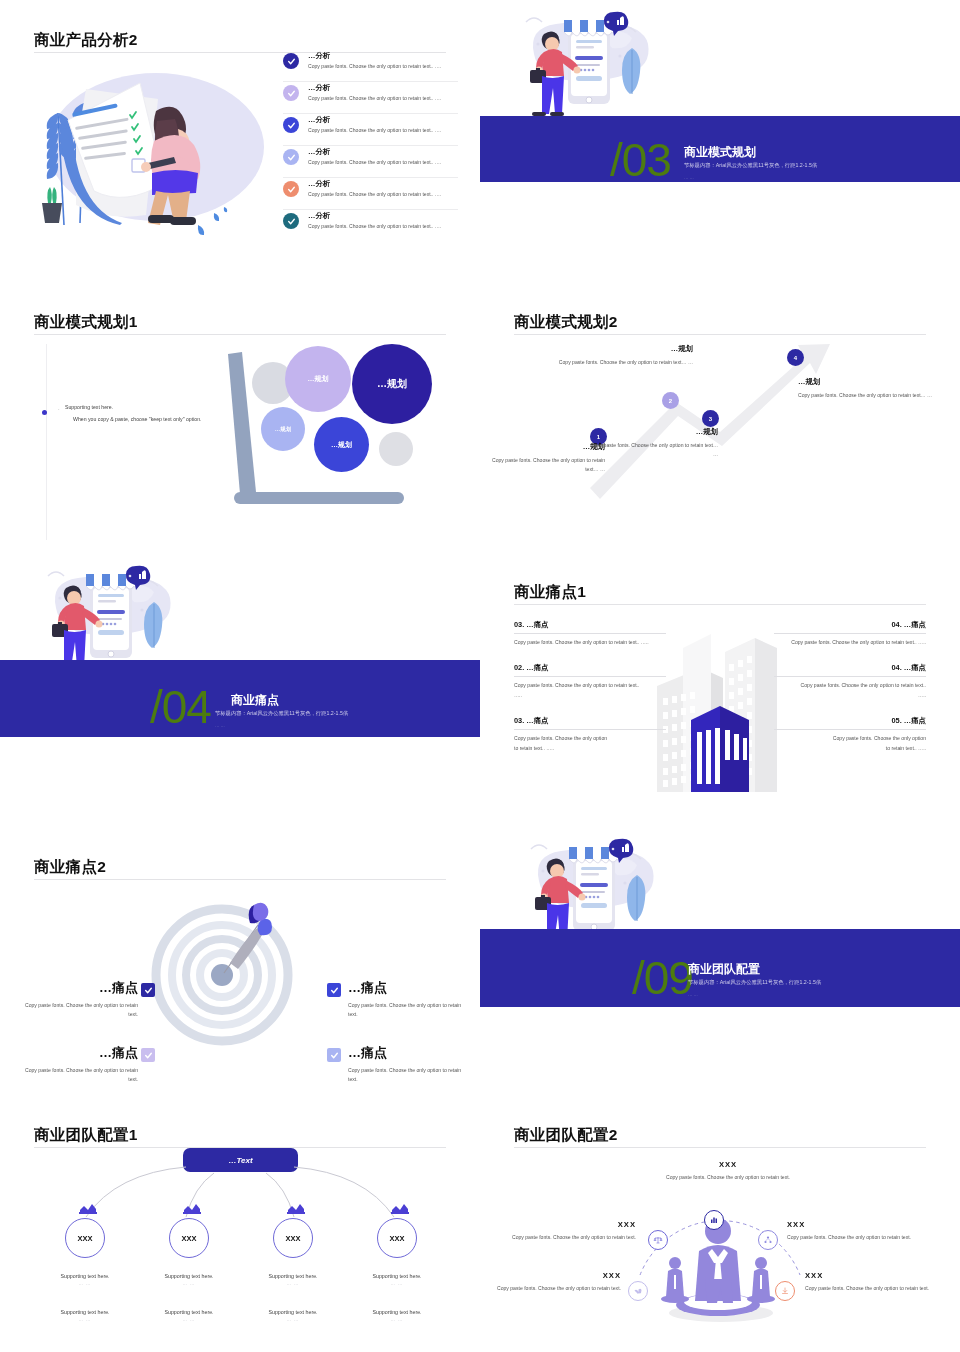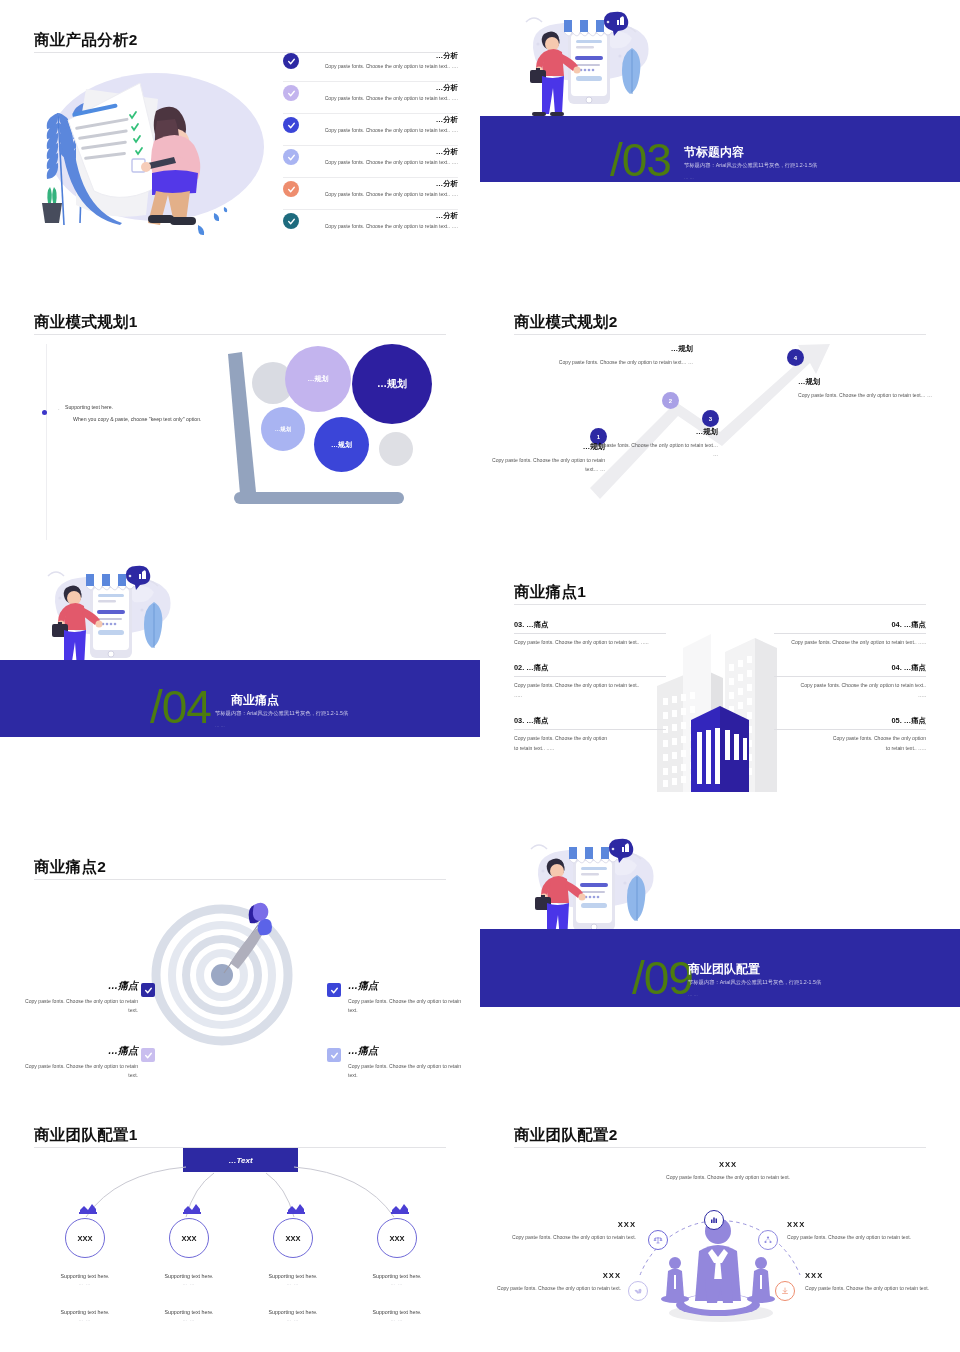--- a/index.html
+++ b/index.html
@@ -23,21 +23,21 @@
     font-size:15.5px; font-weight:bold; letter-spacing:.3px; color:#111;
   }
   .title-rule{
     position:absolute; left:34px; right:34px; top:52px;
     height:1px; background:#e3e3e6;
   }
 
   
   .s1-illo{ position:absolute; left:28px; top:55px; width:250px; height:195px; }
   .s1-list{ position:absolute; left:283px; top:50px; width:175px; }
-  .s1-item{ position:relative; height:32px; border-bottom:1px solid #ececee; padding-left:25px;text-align:right; }
+  .s1-item{ position:relative; height:32px; border-bottom:1px solid #ececee; padding-left:25px; }
   .s1-item:last-child{ border-bottom:none; }
   .s1-dot{
     position:absolute; left:0; top:3px; width:16px; height:16px; border-radius:50%;
     display:flex; align-items:center; justify-content:center;
   }
   .s1-dot svg{ width:9px; height:9px; }
   .s1-h{ font-size:7.4px; font-weight:bold; color:#111; line-height:1; padding-top:2px;}
   .s1-b{ font-size:5.1px; color:#555; margin-top:4px; }
 
   
@@ -77,26 +77,26 @@
   
   .p1-col{ position:absolute; width:152px; }
   .p1-item{ margin-bottom:16px; }
   .p1-h{ font-size:7.4px; font-weight:bold; color:#111; padding-bottom:3px; border-bottom:1px solid #dfdfe3;}
   .p1-b{ font-size:5.1px; line-height:1.85; color:#555; margin-top:4px; }
 
   
   .cb{ position:absolute; width:14px; height:14px; border-radius:2px; display:flex; align-items:center; justify-content:center; }
   .cb svg{ width:9px; height:9px; }
   .p2-lbl{ position:absolute; width:120px; }
-  .p2-h{ font-size:10px; font-weight:bold; color:#111;font-style:italic; }
+  .p2-h{ font-size:13px; font-weight:bold; color:#111; }
   .p2-b{ font-size:5.1px; line-height:1.85; color:#555; margin-top:4px; }
 
   
   .t1-top{
-    position:absolute; width:115px; height:24px; border-radius:0; background:#2D29A3;
+    position:absolute; width:115px; height:24px; border-radius:7px; background:#2D29A3;
     display:flex; align-items:center; justify-content:center;
     color:#fff; font-size:8px; font-weight:bold; font-style:italic;
   }
   .t1-circ{
     position:absolute; width:40px; height:40px; border-radius:50%;
     border:1px solid #6f69d8; display:flex; align-items:center; justify-content:center;
     font-size:7.5px; font-weight:bold; color:#111; background:#fff;
   }
   .t1-txt{ position:absolute; width:110px; text-align:center; font-size:5.3px; color:#444; }
   .t1-dots{ font-size:4.2px; color:#b9b9c2; letter-spacing:1px; margin-top:2px; }
@@ -304,21 +304,21 @@
       <path d="M112 40 q10 6 8 24 q-2 18 -10 22 q-8 -6 -8 -24 q0 -16 10 -22z" fill="#8FB6EA"></path>
       <path d="M112 42 l0 44" stroke="#6E9BD8" stroke-width="1"></path>
       <g fill="#DCDCEE">
           <circle cx="18" cy="36" r="1.6"></circle>
           <circle cx="100" cy="48" r="1.6"></circle>
           <circle cx="88" cy="14" r="1.3"></circle>
         </g>
     </svg>
     <div class="sec-band" style="top:116px; height:66px;"></div>
     <div class="sec-num" style="left:130px; top:137px;">/03</div>
-    <div class="sec-title" style="left:204px; top:144px;">节标题内容</div>
+    <div class="sec-title" style="left:204px; top:144px;">商业模式规划</div>
     <div class="sec-sub" style="left:204px; top:162px;">节标题内容：Arial风云办公雅黑11号灰色，行距1.2-1.5倍</div>
     <div class="sec-sub2" style="left:204px; top:175px;">… …</div>
   </div>
 
   <div class="slide">
     <div class="s-title">商业模式规划1</div>
     <div class="title-rule"></div>
     <div class="s3-vline"></div>
     <div class="s3-bdot"></div>
     <div class="s3-tick">·</div>

